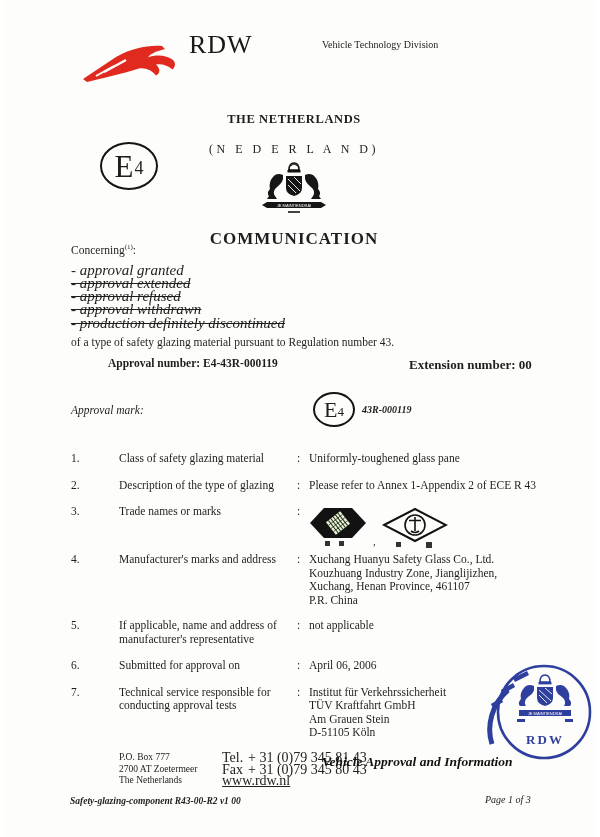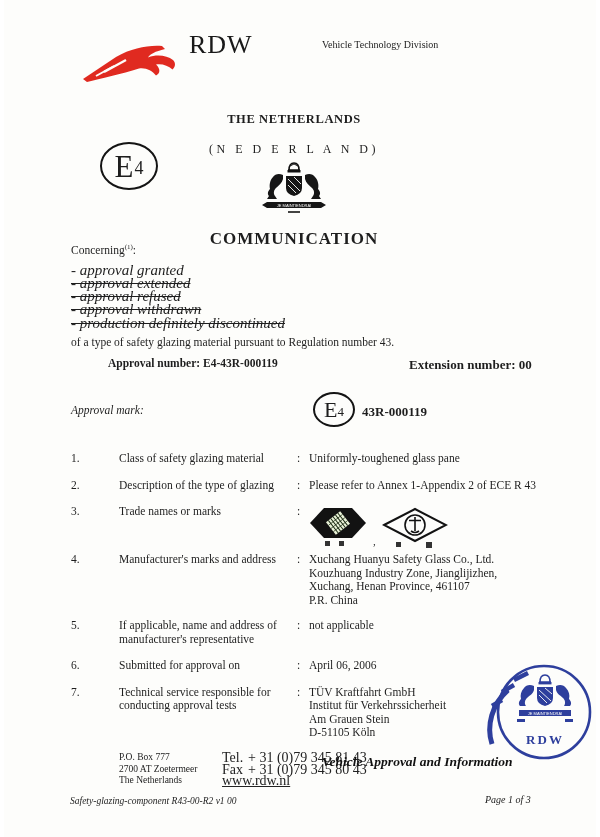--- a/index.html
+++ b/index.html
@@ -43,42 +43,42 @@
   .concerning { position: absolute; left: 67px; top: 243px; font-size: 11.5px; }
   .concerning sup { font-size: 7px; vertical-align: super; }
   .options { margin-top: 8px; }
   .option { font-size: 15px; line-height: 13.2px; font-style: italic; }
   .option.struck { text-decoration: line-through; }
   .subject { margin-top: 6px; font-size: 11.5px; text-align: right; }
   
   .approval-number-row { position: absolute; left: 67px; top: 357px; font-weight: bold; font-size: 11.5px; margin-left: 37px; }
   .extension-row { position: absolute; left: 405px; top: 357px; font-weight: bold; font-size: 13px; }
   .approval-mark-label { position: absolute; left: 67px; top: 404px; font-style: italic; font-size: 11.5px; }
-  .approval-mark-code { position: absolute; left: 358px; top: 404px; font-weight: bold; font-size: 13px; }
+  .approval-mark-code { position: absolute; left: 358px; top: 404px; font-weight: bold; font-size: 10px; font-style: italic; }
   
   .items { position: absolute; left: 67px; top: 452px; width: 495px; }
   .item-row { display: grid; grid-template-columns: 48px 178px 12px 1fr; font-size: 11.5px; }
   .item-row .line { line-height: 13.5px; }
   .r1 { margin-bottom: 13px; }
   .r2 { margin-bottom: 13px; }
   .r3 { margin-bottom: 4px; }
   .r4 { margin-bottom: 12px; }
   .r5 { margin-bottom: 13px; }
   .r6 { margin-bottom: 13px; }
   .logos { display: flex; align-items: flex-start; gap: 6px; margin-top: 2px; }
   .logo-comma { align-self: flex-end; font-size: 11px; margin-bottom: 2px; }
   
   .stamp { position: absolute; left: 474px; top: 658px; }
   
   .footer-address { position: absolute; left: 115px; top: 752px; font-size: 9.5px; line-height: 11.5px; color: #222; }
   .footer-tel { position: absolute; left: 218px; top: 752px; font-size: 14px; line-height: 11.5px; color: #222; }
   .footer-tel .telrow { display: grid; grid-template-columns: 26px 1fr; }
   .footer-tel a { color: #222; }
   .footer-dept { position: absolute; left: 318px; top: 754px; font-size: 13.5px; font-style: italic; font-weight: bold; color: #111; }
-  .doc-ref { position: absolute; left: 66px; top: 796px; font-size: 9.5px; font-style: italic; color: #222; }
+  .doc-ref { position: absolute; left: 66px; top: 796px; font-size: 9.5px; font-style: italic; color: #222; font-weight: bold; }
   .page-number { position: absolute; left: 481px; top: 794px; font-size: 10px; font-style: italic; color: #222; }
 </style>
 </head>
 <body>
 
 <div class="page">
 
   <span class="rdw-logo">
     <svg width="106" height="44" viewBox="0 0 106 44">
       <path fill="#e02a20" d="M3,37 L36,15 C52,6 68,3 82,4 L85,7 C75,9.5 70,12 68,15.5
@@ -222,22 +222,22 @@
     </div>
 
     <div class="item-row r7">
       <span class="line">7.</span>
       <span>
         <div class="line">Technical service responsible for</div>
         <div class="line">conducting approval tests</div>
       </span>
       <span class="line">:</span>
       <span>
+        <div class="line">Institut für Verkehrssicherheit</div>
         <div class="line">TÜV Kraftfahrt GmbH</div>
-        <div class="line">Institut für Verkehrssicherheit</div>
         <div class="line">Am Grauen Stein</div>
         <div class="line">D-51105 Köln</div>
       </span>
     </div>
 
   </div>
 
   <div class="stamp">
     <svg width="122" height="108" viewBox="0 0 122 108">
       <g stroke="#2e3f9d" fill="none">

